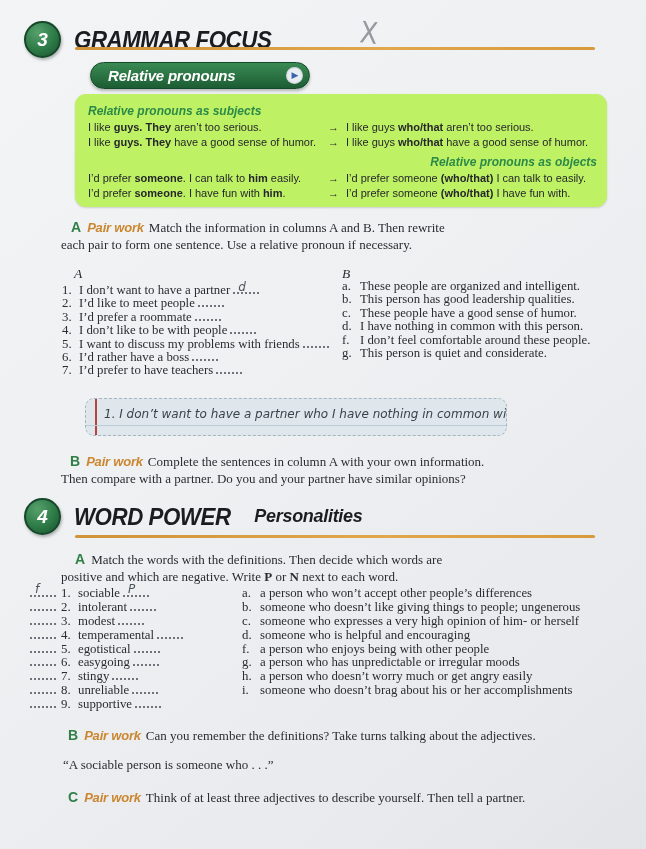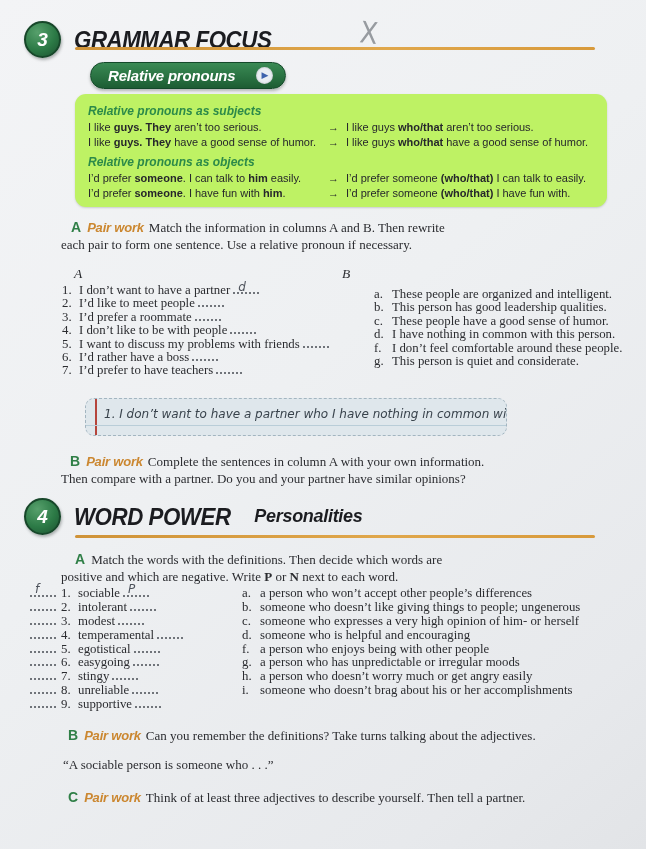--- a/index.html
+++ b/index.html
@@ -37,26 +37,26 @@
   .orange-rule { position:absolute; height:3px; border-radius:2px;
     background:linear-gradient(90deg,#cf9338,#e0a74b 60%,#d89a3b); }
   .pencil-x {
     position:absolute; left:360px; top:18px;
     font:400 26px "DejaVu Sans", sans-serif; color:#979ba0;
     transform:rotate(6deg) scaleY(1.15);
   }
 
   
   .pill {
-    position:absolute; left:90px; top:62px; width:196px; height:27px;
+    position:absolute; left:90px; top:62px; width:220px; height:27px;
     border-radius:14px;
     background:linear-gradient(#3a8a54,#256b3d 70%,#1d5c33);
     border:1px solid #14492a;
     display:flex; align-items:center; justify-content:space-between;
-    padding:0 12px 0 17px;
+    padding:0 6px 0 17px;
     box-shadow:0 2px 3px rgba(60,70,60,.35);
   }
   .pill-label { font:italic 700 15px "Liberation Sans", sans-serif; color:#fff; letter-spacing:-0.2px; }
   .play-circle {
     width:17px; height:17px; border-radius:50%; background:#e9eef3;
     display:flex; align-items:center; justify-content:center;
     box-shadow:inset 0 0 2px rgba(0,0,0,.3);
   }
   .play-glyph { font-size:9px; color:#3d63ad; line-height:1; margin-left:1px; }
 
@@ -149,21 +149,21 @@
     <div class="g-row">
       <div class="g-left"><span>I like </span><b>guys. They</b><span> aren’t too serious.</span><b></b><span></span></div>
       <div class="g-arrow">→</div>
       <div class="g-right"><span>I like guys </span><b>who/that</b><span> aren’t too serious.</span></div>
     </div>
     <div class="g-row">
       <div class="g-left"><span>I like </span><b>guys. They</b><span> have a good sense of humor.</span><b></b><span></span></div>
       <div class="g-arrow">→</div>
       <div class="g-right"><span>I like guys </span><b>who/that</b><span> have a good sense of humor.</span></div>
     </div>
-    <div class="gb-heading" style="margin-top:5px;">Relative pronouns as objects</div>
+    <div class="gb-heading" style="margin-top:5px;text-align:right;">Relative pronouns as objects</div>
     <div class="g-row">
       <div class="g-left"><span>I’d prefer </span><b>someone</b><span>. I can talk to </span><b>him</b><span> easily.</span></div>
       <div class="g-arrow">→</div>
       <div class="g-right"><span>I’d prefer someone </span><b>(who/that)</b><span> I can talk to easily.</span></div>
     </div>
     <div class="g-row">
       <div class="g-left"><span>I’d prefer </span><b>someone</b><span>. I have fun with </span><b>him</b><span>.</span></div>
       <div class="g-arrow">→</div>
       <div class="g-right"><span>I’d prefer someone </span><b>(who/that)</b><span> I have fun with.</span></div>
     </div>
@@ -179,21 +179,21 @@
   <div class="list" style="left:62px; top:284px;">
     <div class="row"><span class="num">1.</span><span>I don’t want to have a partner</span><span class="blank"><span class="ans">d</span></span></div>
     <div class="row"><span class="num">2.</span><span>I’d like to meet people</span><span class="blank"><span class="ans"></span></span></div>
     <div class="row"><span class="num">3.</span><span>I’d prefer a roommate</span><span class="blank"><span class="ans"></span></span></div>
     <div class="row"><span class="num">4.</span><span>I don’t like to be with people</span><span class="blank"><span class="ans"></span></span></div>
     <div class="row"><span class="num">5.</span><span>I want to discuss my problems with friends</span><span class="blank"><span class="ans"></span></span></div>
     <div class="row"><span class="num">6.</span><span>I’d rather have a boss</span><span class="blank"><span class="ans"></span></span></div>
     <div class="row"><span class="num">7.</span><span>I’d prefer to have teachers</span><span class="blank"><span class="ans"></span></span></div>
   </div>
 
-  <div class="list" style="left:342px; top:288px;margin-left:32px;">
+  <div class="list" style="left:342px; top:280px;">
     <div class="row"><span class="letter">a.</span><span>These people are organized and intelligent.</span></div>
     <div class="row"><span class="letter">b.</span><span>This person has good leadership qualities.</span></div>
     <div class="row"><span class="letter">c.</span><span>These people have a good sense of humor.</span></div>
     <div class="row"><span class="letter">d.</span><span>I have nothing in common with this person.</span></div>
     <div class="row"><span class="letter">f.</span><span>I don’t feel comfortable around these people.</span></div>
     <div class="row"><span class="letter">g.</span><span>This person is quiet and considerate.</span></div>
   </div>
 
   <div class="example-box">
     <div class="redline"></div>

